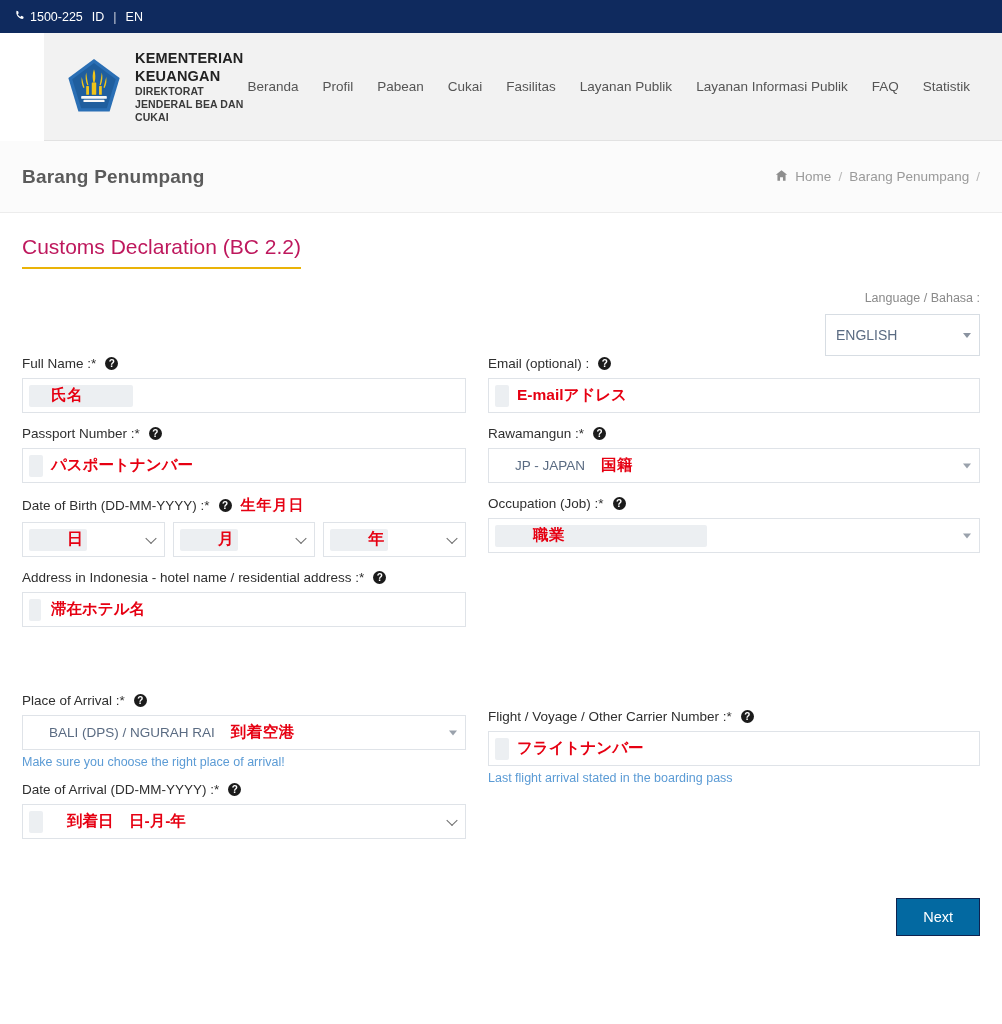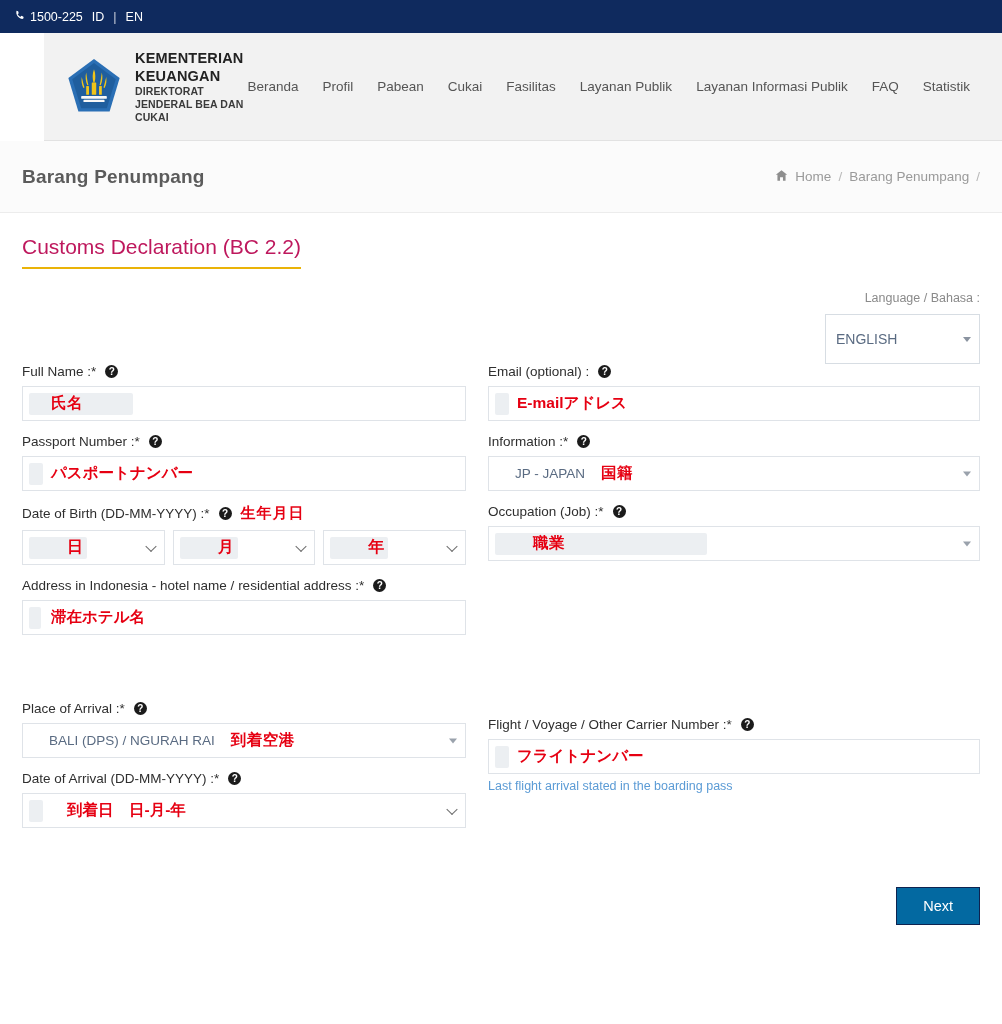--- a/index.html
+++ b/index.html
@@ -88,21 +88,21 @@
     display: inline-block;
     border-bottom: 2px solid #eab308;
   }
   .lang-row {
     text-align: right;
     font-size: 12.5px; color: #8a8a8a;
     padding-top: 22px;
   }
   .lang-select {
     margin-top: 9px;
-    width: 155px; height: 50px;
+    width: 155px; height: 42px;
     border: 1px solid #d7dde3;
     background: #fff;
     display: inline-flex; align-items: center; justify-content: space-between;
     padding: 0 8px 0 10px;
     font-size: 14px; color: #5a6b82;
   }
   .caret-sm {
     width: 0; height: 0;
     border-left: 4px solid transparent;
     border-right: 4px solid transparent;
@@ -370,20 +370,21 @@
       <div class="field" style="margin-top:66px;">
         <div class="flabel">
           <span>Place of Arrival :*</span>
           <span class="qmark">?</span>
         </div>
         <div class="control select">
           <span class="sel-value">BALI (DPS) / NGURAH RAI</span>
           <span class="jp-value">到着空港</span>
           <span class="caret-right"></span>
         </div>
+        <div class="help">Make sure you choose the right place of arrival!</div>
       </div>
 
       <div class="field" style="margin-top:13px;">
         <div class="flabel">
           <span>Date of Arrival (DD-MM-YYYY) :*</span>
           <span class="qmark">?</span>
         </div>
         <div class="control select">
           <span class="ghost" style="width:14px;"></span>
           <span class="jp-value tight">到着日　日-月-年</span>
@@ -401,21 +402,21 @@
           <span class="qmark">?</span>
         </div>
         <div class="control">
           <span class="ghost" style="width:14px;"></span>
           <span class="jp-value tight">E-mailアドレス</span>
         </div>
       </div>
 
       <div class="field">
         <div class="flabel">
-          <span>Information :*</span>
+          <span>Rawamangun :*</span>
           <span class="qmark">?</span>
         </div>
         <div class="control select">
           <span class="sel-value">JP - JAPAN</span>
           <span class="jp-value">国籍</span>
           <span class="caret-right"></span>
         </div>
       </div>
 
       <div class="field">

